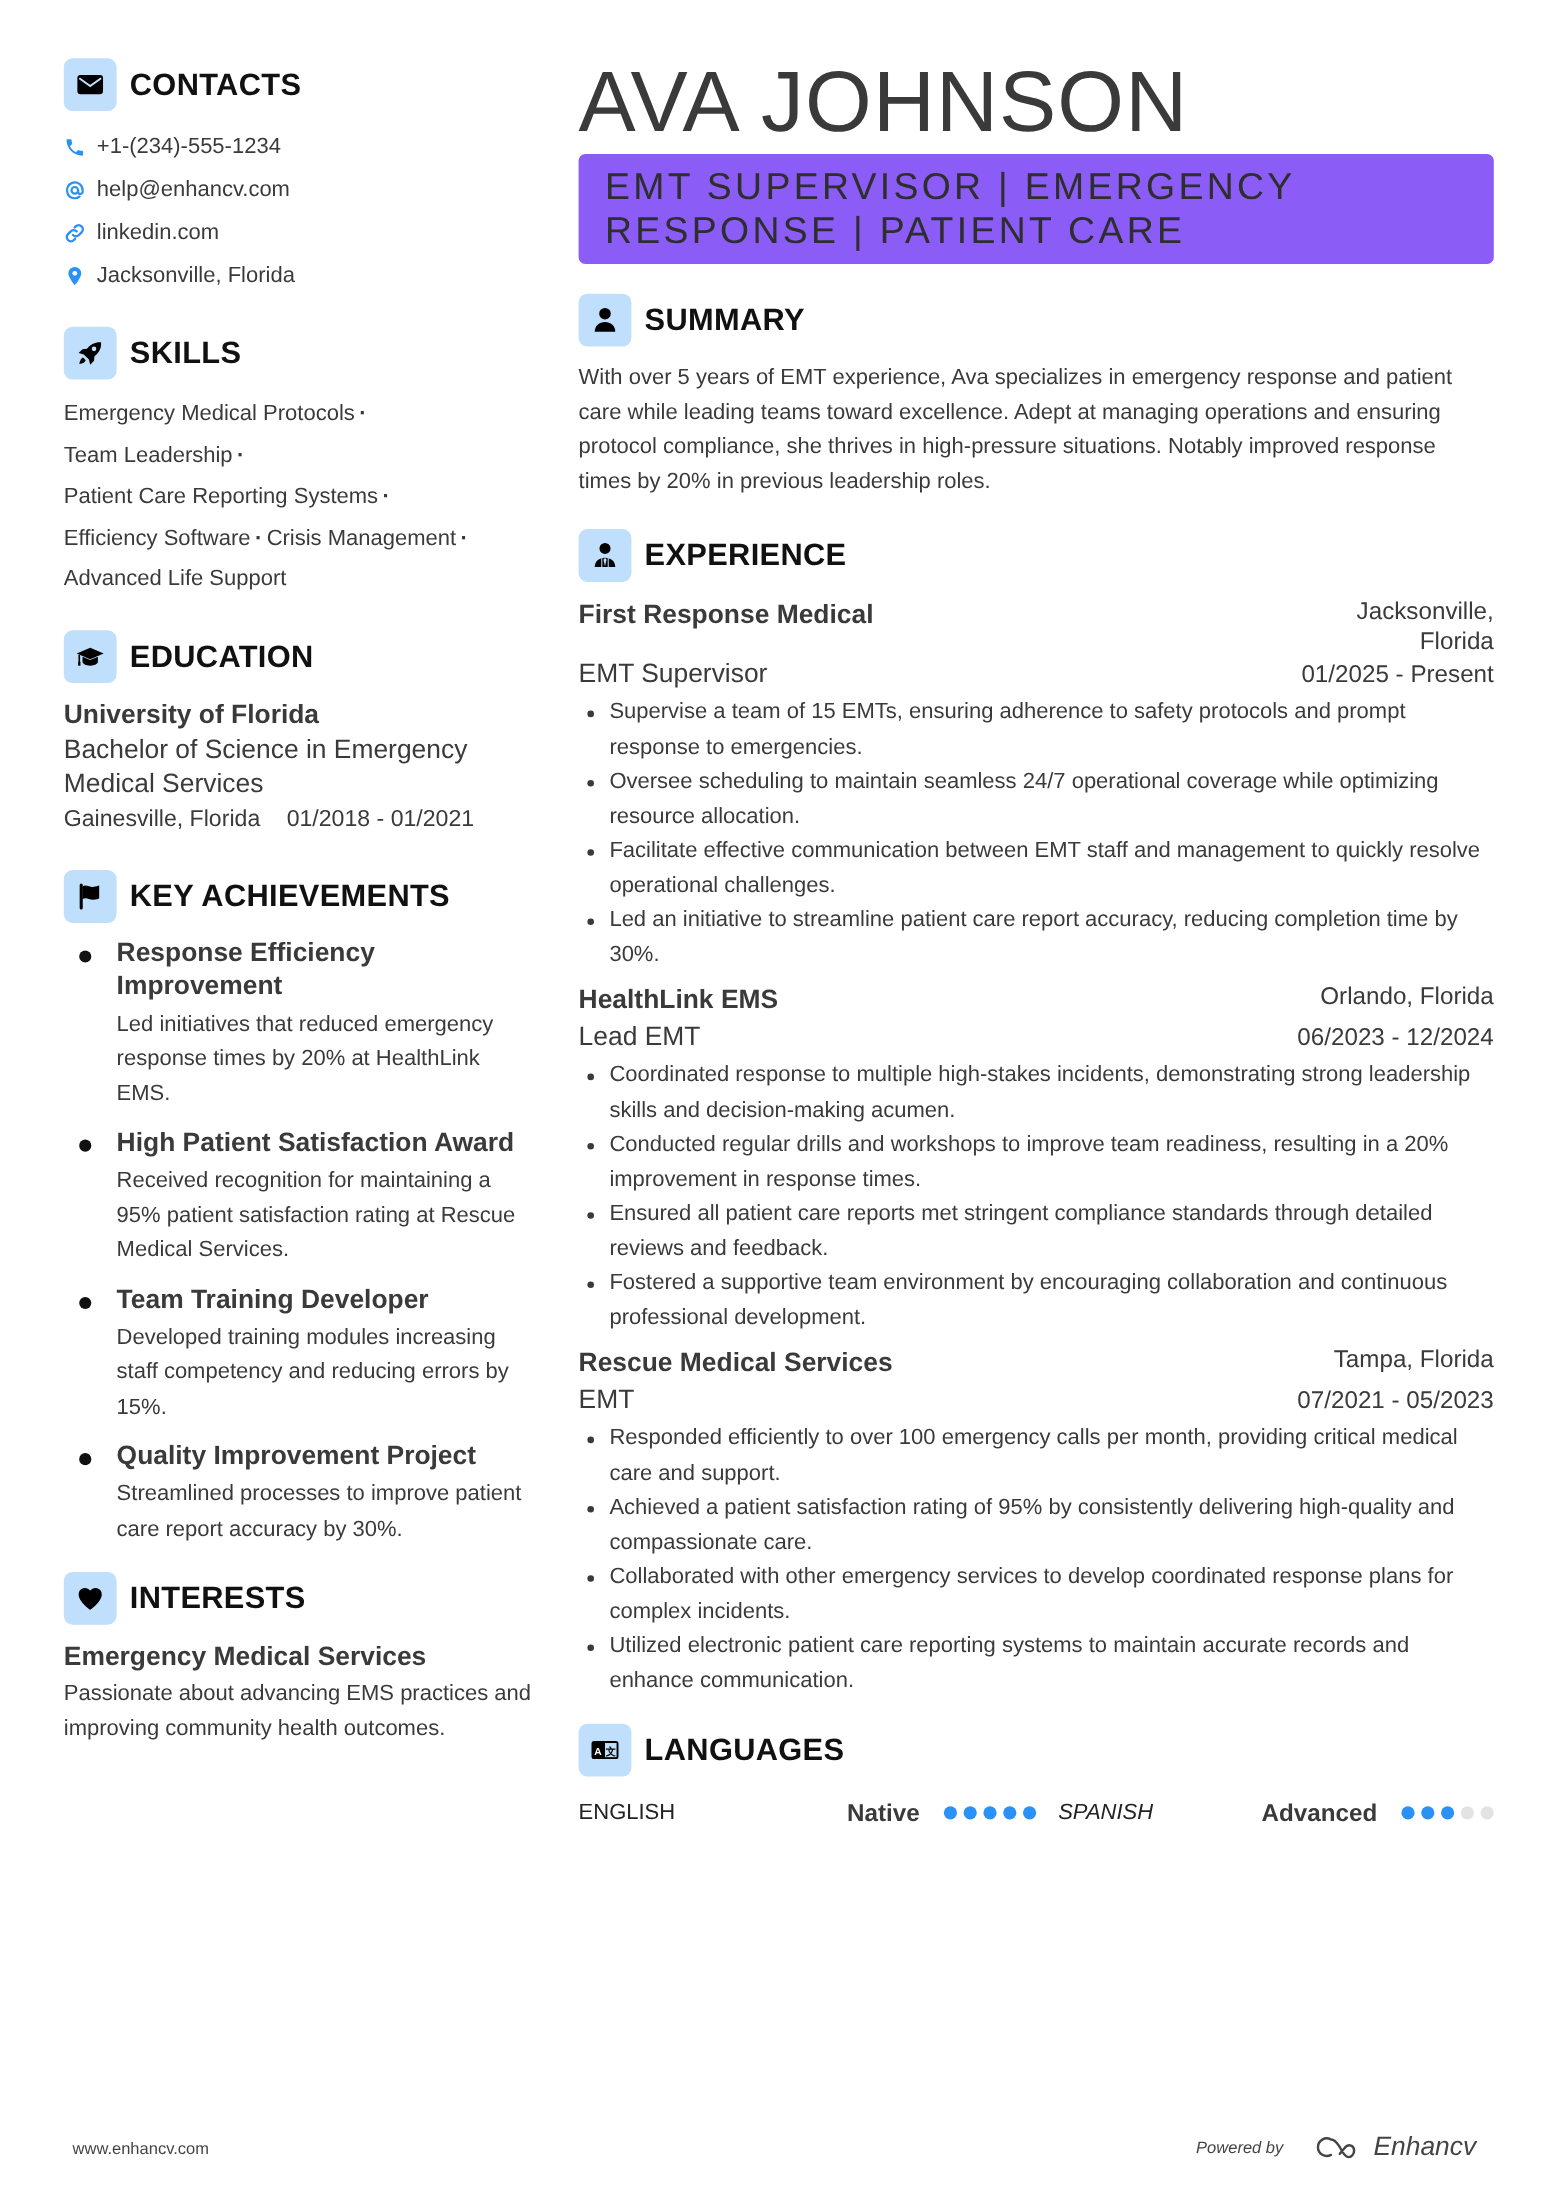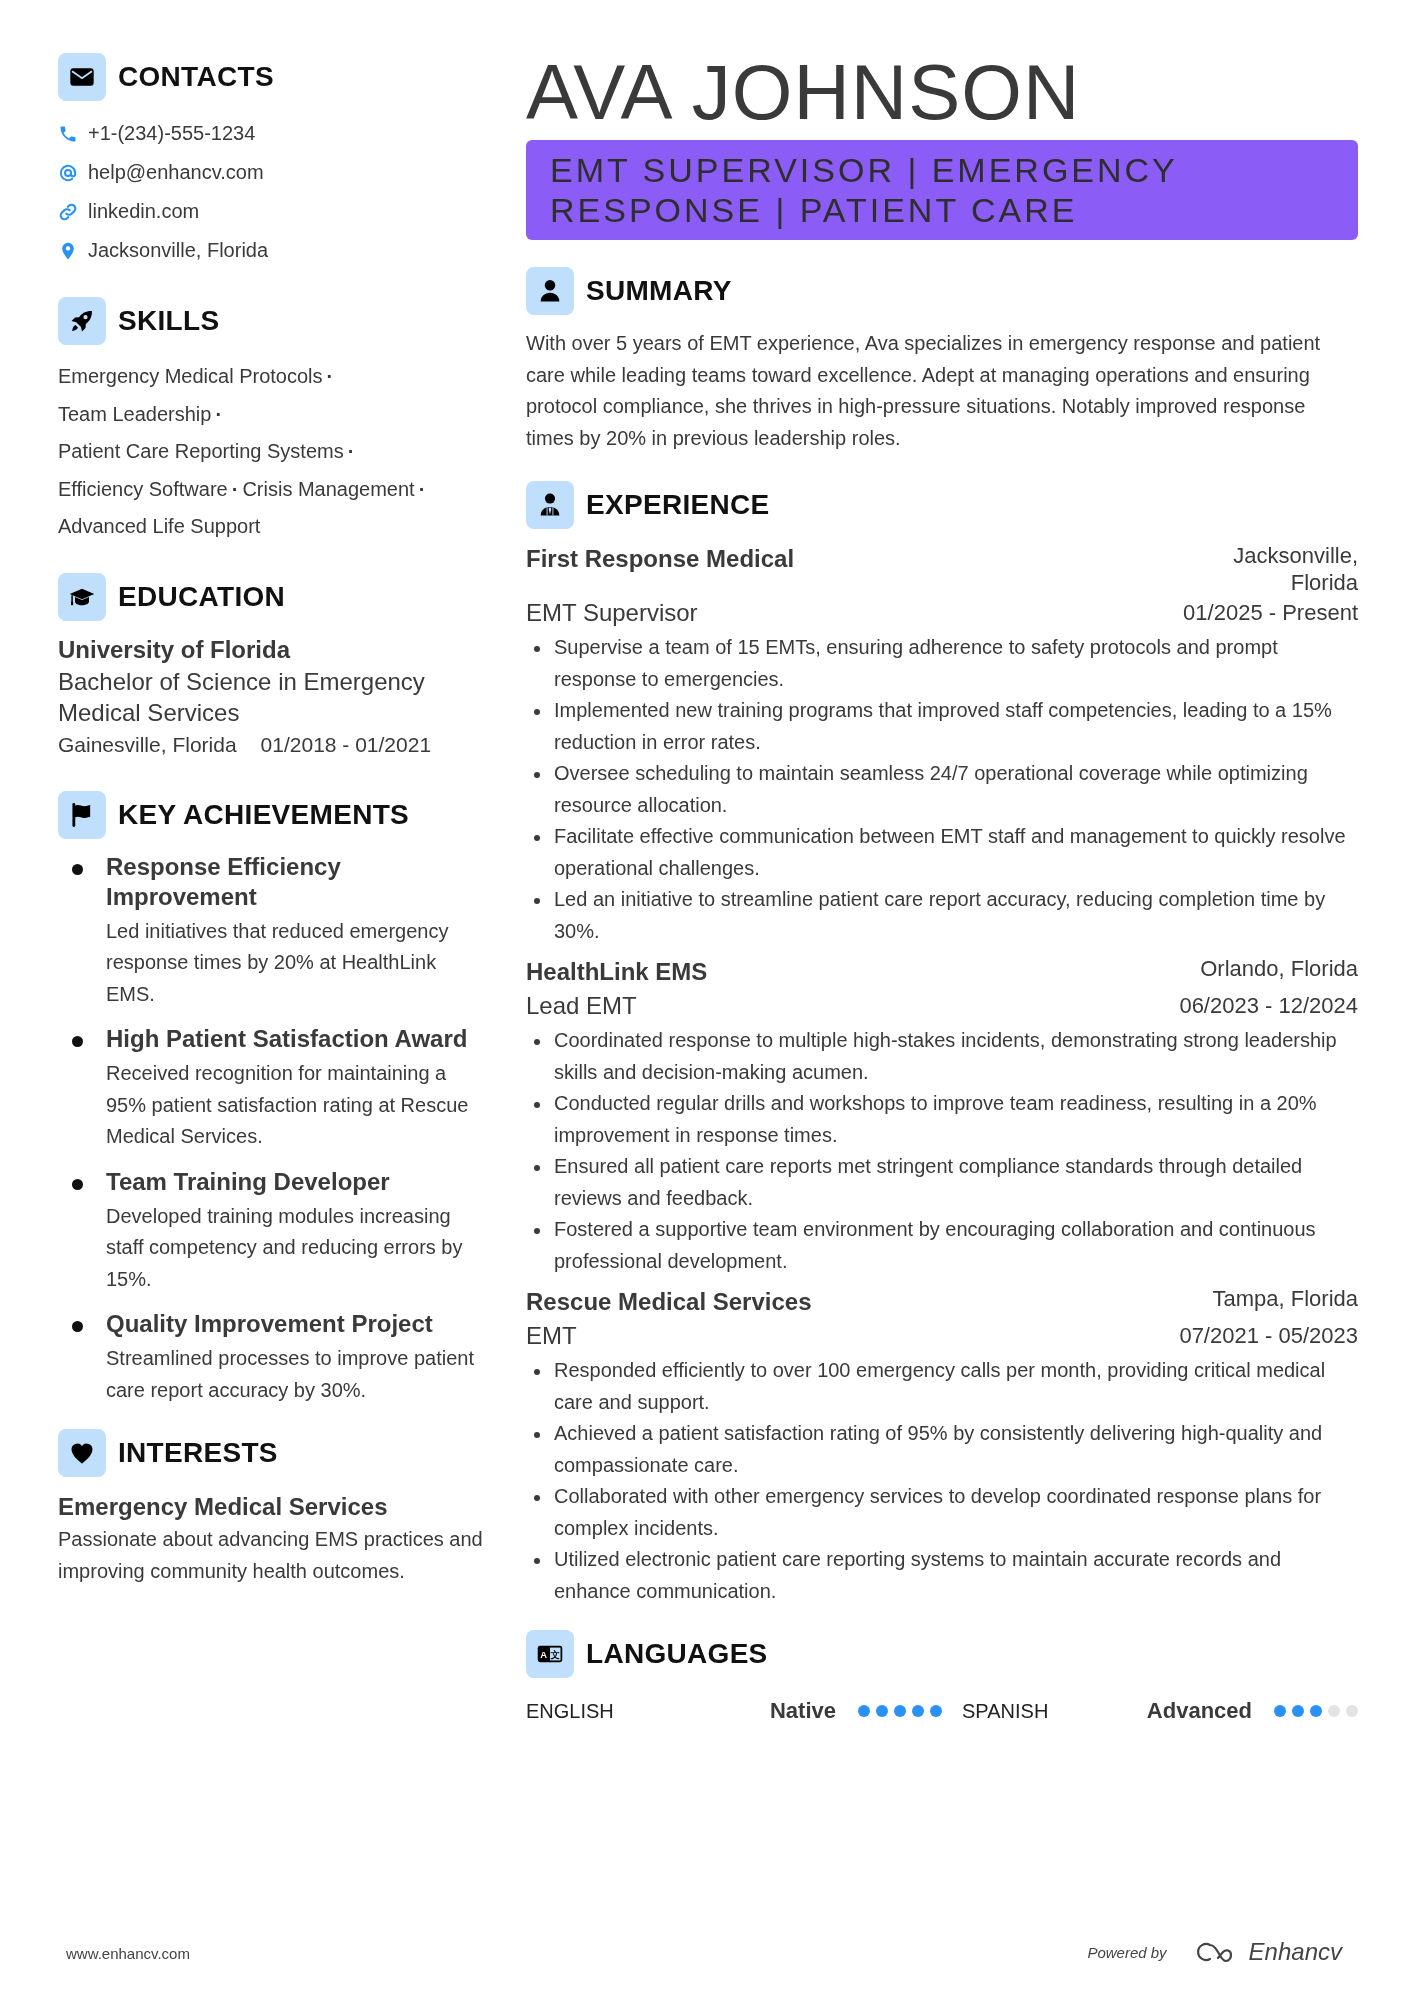--- a/index.html
+++ b/index.html
@@ -62,21 +62,21 @@
 
   .lang-row { display: flex; align-items: center; height: 40px; margin-top: 12px; }
   .lang { display: flex; align-items: center; width: 416px; }
   .lang-name { font-size: 20px; color: #222; width: 220px; }
   .lang-level { font-size: 22px; font-weight: bold; color: #3a3a3a; flex: 1; text-align: right; margin-right: 22px; }
   .dots { display: flex; gap: 6px; }
   .dots i { width: 12px; height: 12px; border-radius: 50%; background: #e3e3e3; display: block; }
   .dots i.on { background: #2a91f6; }
   .lang + .lang { margin-left: 0; }
   .lang.second { width: 416px; padding-left: 20px; }
-  .lang.second .lang-name { width: 180px; }
+  .lang.second .lang-name { width: 180px; font-style: italic; }
 
   .footer-left { position: absolute; left: 66px; top: 1945px; font-size: 15px; color: #444; }
   .footer-right { position: absolute; right: 68px; top: 1938px; display: flex; align-items: center; font-size: 15px; color: #444; font-style: italic; }
   .footer-right .logo { display: flex; align-items: center; margin-left: 26px; font-size: 24px; color: #444; }
   .footer-right .logo svg { width: 46px; height: 26px; margin-right: 10px; }
 </style>
 </head>
 <body>
 
 <div class="left">
@@ -253,21 +253,20 @@
       <div class="job-row">
         <div class="job-company">First Response Medical</div>
         <div class="job-loc" style="width:150px;">Jacksonville, Florida</div>
       </div>
       <div class="job-row">
         <div class="job-title">EMT Supervisor</div>
         <div class="job-date">01/2025 - Present</div>
       </div>
       <ul class="bullets">
         <li>Supervise a team of 15 EMTs, ensuring adherence to safety protocols and prompt response to emergencies.</li>
-        <li>Implemented new training programs that improved staff competencies, leading to a 15% reduction in error rates.</li>
         <li>Oversee scheduling to maintain seamless 24/7 operational coverage while optimizing resource allocation.</li>
         <li>Facilitate effective communication between EMT staff and management to quickly resolve operational challenges.</li>
         <li>Led an initiative to streamline patient care report accuracy, reducing completion time by 30%.</li>
       </ul>
     </div>
 
     <div class="job">
       <div class="job-row">
         <div class="job-company">HealthLink EMS</div>
         <div class="job-loc">Orlando, Florida</div>

